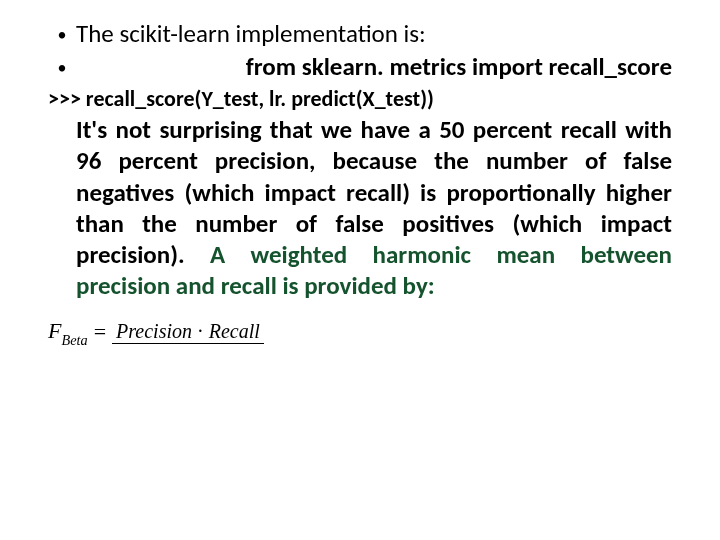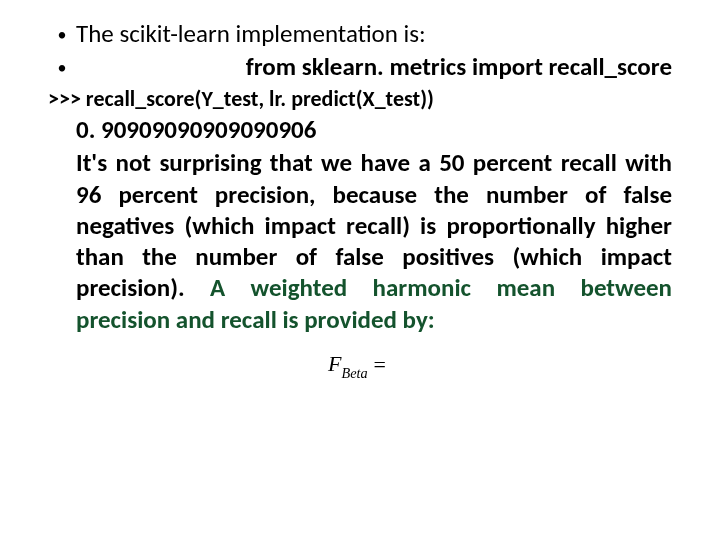--- a/index.html
+++ b/index.html
@@ -51,21 +51,20 @@
   .para {
     font-size: 25px;
     line-height: 1.25;
     font-weight: 700;
     text-align: justify;
     padding-left: 28px;
     margin-top: 2px;
   }
   .red { color: #14532d; }
   .formula-wrap {
-    text-align: center;
     margin-top: 16px;
   }
   .formula {
     display: inline-flex;
     align-items: center;
     font-family: "Times New Roman", Times, serif;
     font-style: italic;
     font-size: 22px;
     color: #000;
     gap: 6px;
@@ -112,31 +111,33 @@
     <div class="bullet-dot">•</div>
     <div class="bullet-text">The scikit-learn implementation is:</div>
   </div>
 
   <div class="bullet-row">
     <div class="bullet-dot">•</div>
     <div class="bullet-text bold">from sklearn. metrics import recall_score</div>
   </div>
 
   <div class="prompt-line">&gt;&gt;&gt; recall_score(Y_test, lr. predict(X_test))</div>
-  <div class="value-line">0. 90909090909090906</div>
 
   <div class="para">
     <span> It's not surprising that we have a 50 percent recall with 96 percent precision, because the number of false negatives (which impact recall) is proportionally higher than the number of false positives (which impact precision). </span><span class="red">A weighted harmonic mean between precision and recall is provided by:</span>
   </div>
 
   <div class="formula-wrap">
     <span class="formula">
       <span>
         <span>F</span><span class="sub">Beta</span>
       </span>
       <span class="upright"> = </span>
       <span class="frac">
+        <span class="num">
+          <span>Precision</span><span class="upright"> · </span><span>Recall</span>
+        </span>
         <span class="bar"></span>
       </span>
     </span>
   </div>
 
 </div>
 
 </body></html>

